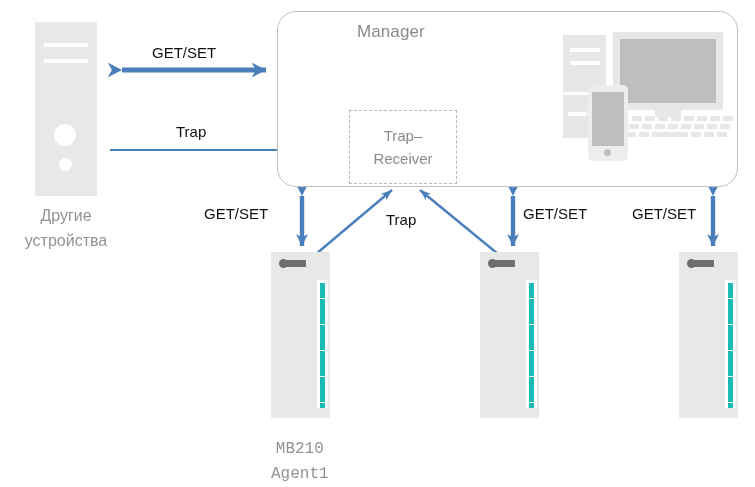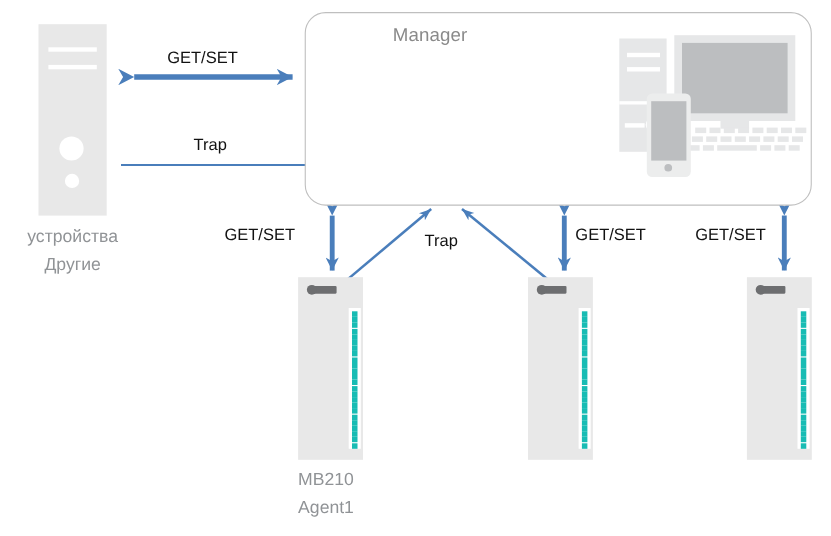--- a/index.html
+++ b/index.html
@@ -182,28 +182,32 @@
   </svg>
 
   <div class="abs tower-body" style="left:35px; top:22px; width:62px; height:174px;">
     <div class="abs tower-slot" style="left:9px; top:21px; width:44px;"></div>
     <div class="abs tower-slot" style="left:9px; top:37px; width:44px;"></div>
     <div class="abs tower-dot" style="left:19px; top:102px; width:22px; height:22px;"></div>
     <div class="abs tower-dot" style="left:24px; top:136px; width:13px; height:13px;"></div>
   </div>
 
   <div class="abs caption center" style="left:6px; top:203px; width:120px;">
+    <div>Другие</div>
     <div>устройства</div>
-    <div>Другие</div>
   </div>
 
   <div class="abs manager-box" style="left:277px; top:11px; width:461px; height:176px;"></div>
 
   <div class="abs manager-title" style="left:357px; top:22px;">Manager</div>
 
+  <div class="abs trap-receiver" style="left:349px; top:110px; width:108px; height:74px;">
+    <span>Trap–</span>
+    <span>Receiver</span>
+  </div>
 
   <div class="abs ws-tower" style="left:563px; top:35px; width:43px; height:103px;">
     <div class="ws-tower-line" style="left:7px; top:13px; width:30px;"></div>
     <div class="ws-tower-line" style="left:7px; top:26px; width:30px;"></div>
     <div class="ws-tower-sep" style="left:0px; top:57px; width:43px;"></div>
     <div class="ws-tower-line" style="left:5px; top:77px; width:18px;"></div>
     <div class="ws-tower-knob" style="left:24px; top:72px; width:13px; height:13px;"></div>
   </div>
 
   <div class="abs ws-monitor-frame" style="left:613px; top:32px; width:110px; height:78px;">
@@ -279,21 +283,21 @@
         <div class="led" style="top: 91.4px;"></div>
         <div class="led" style="top: 96.6px;"></div>
         <div class="led" style="top: 101.8px;"></div>
         <div class="led" style="top: 107px;"></div>
         <div class="led" style="top: 112.2px;"></div>
         <div class="led" style="top: 117.4px;"></div>
         <div class="led" style="top: 122.6px;"></div>
       </div>
   </div>
 
-  <div class="abs caption" style="left:271px; top:424px;">
+  <div class="abs caption" style="left:271px; top:437px;font-family:Liberation Mono, monospace;">
     <div>МВ210</div>
     <div>Agent1</div>
   </div>
 
   <div class="abs module-body" style="left:480px; top:252px; width:59px; height:166px;">
     <div class="module-logo" style="left:11px; top:8px; width:24px; height:7px;"></div>
     <div class="module-logo-dot" style="left:8px; top:7px; width:9px; height:9px;"></div>
     <div class="led-strip" style="left:46px; top:28px; width:11px; height:128px;">
         <div class="led" style="top: 3px;"></div>
         <div class="led" style="top: 8.2px;"></div>

